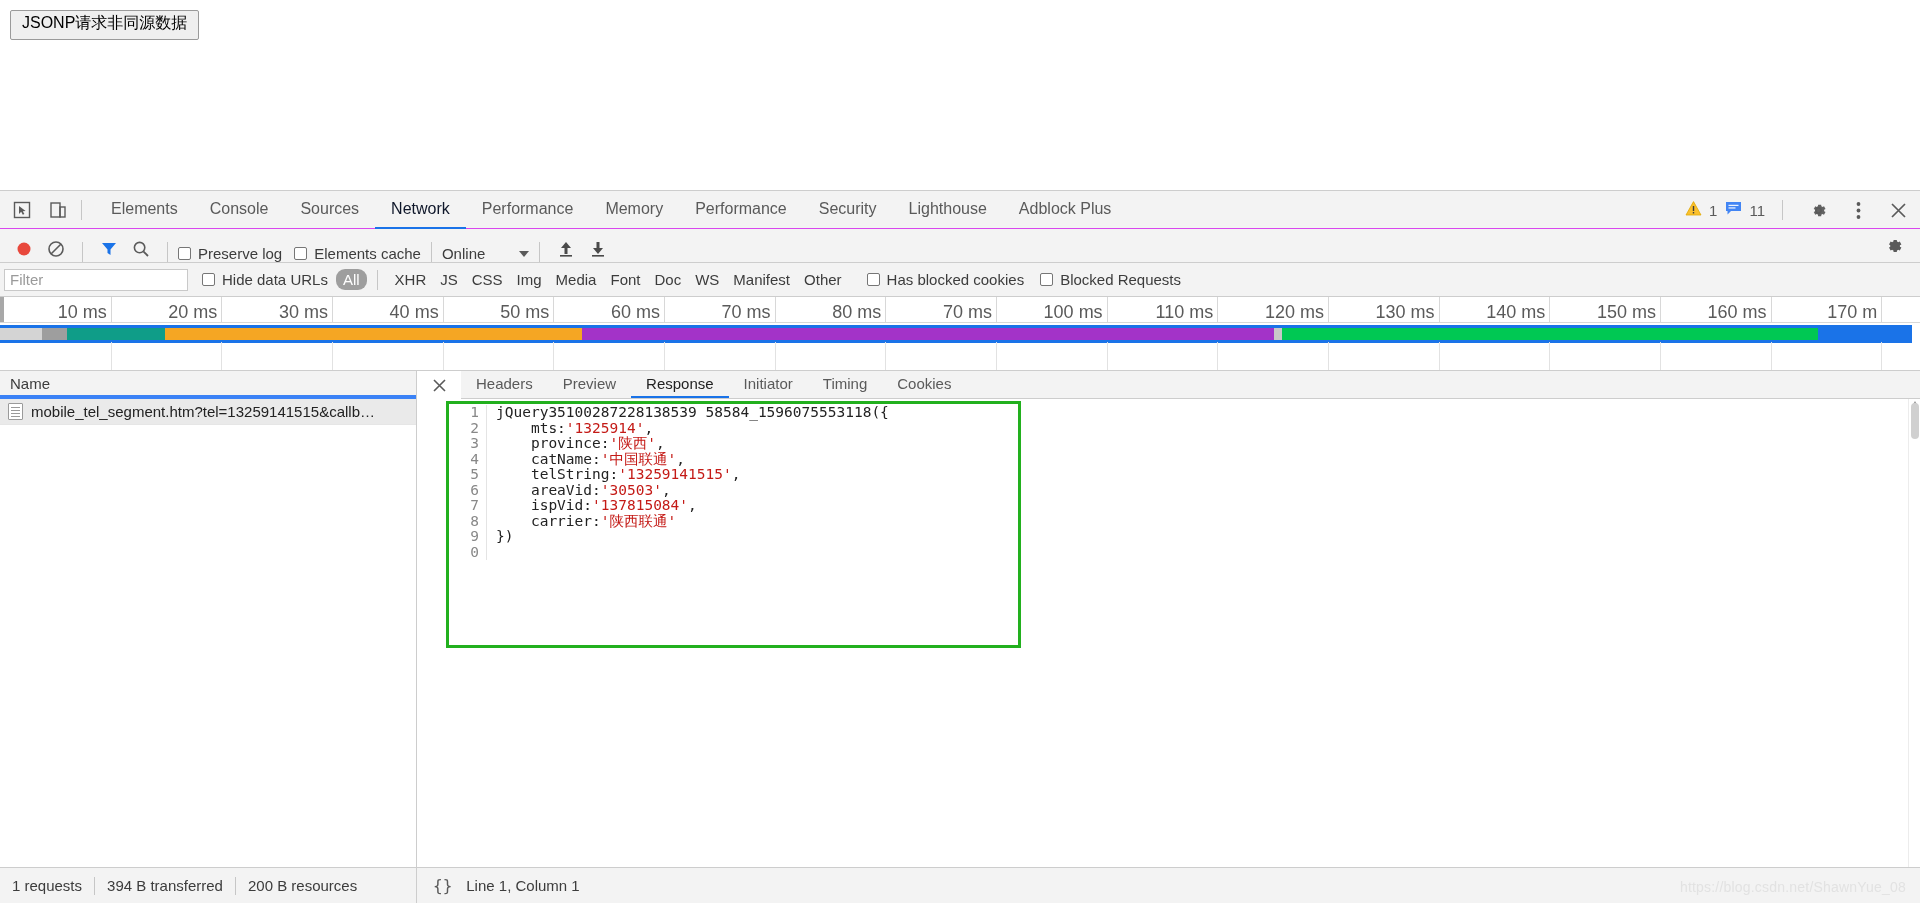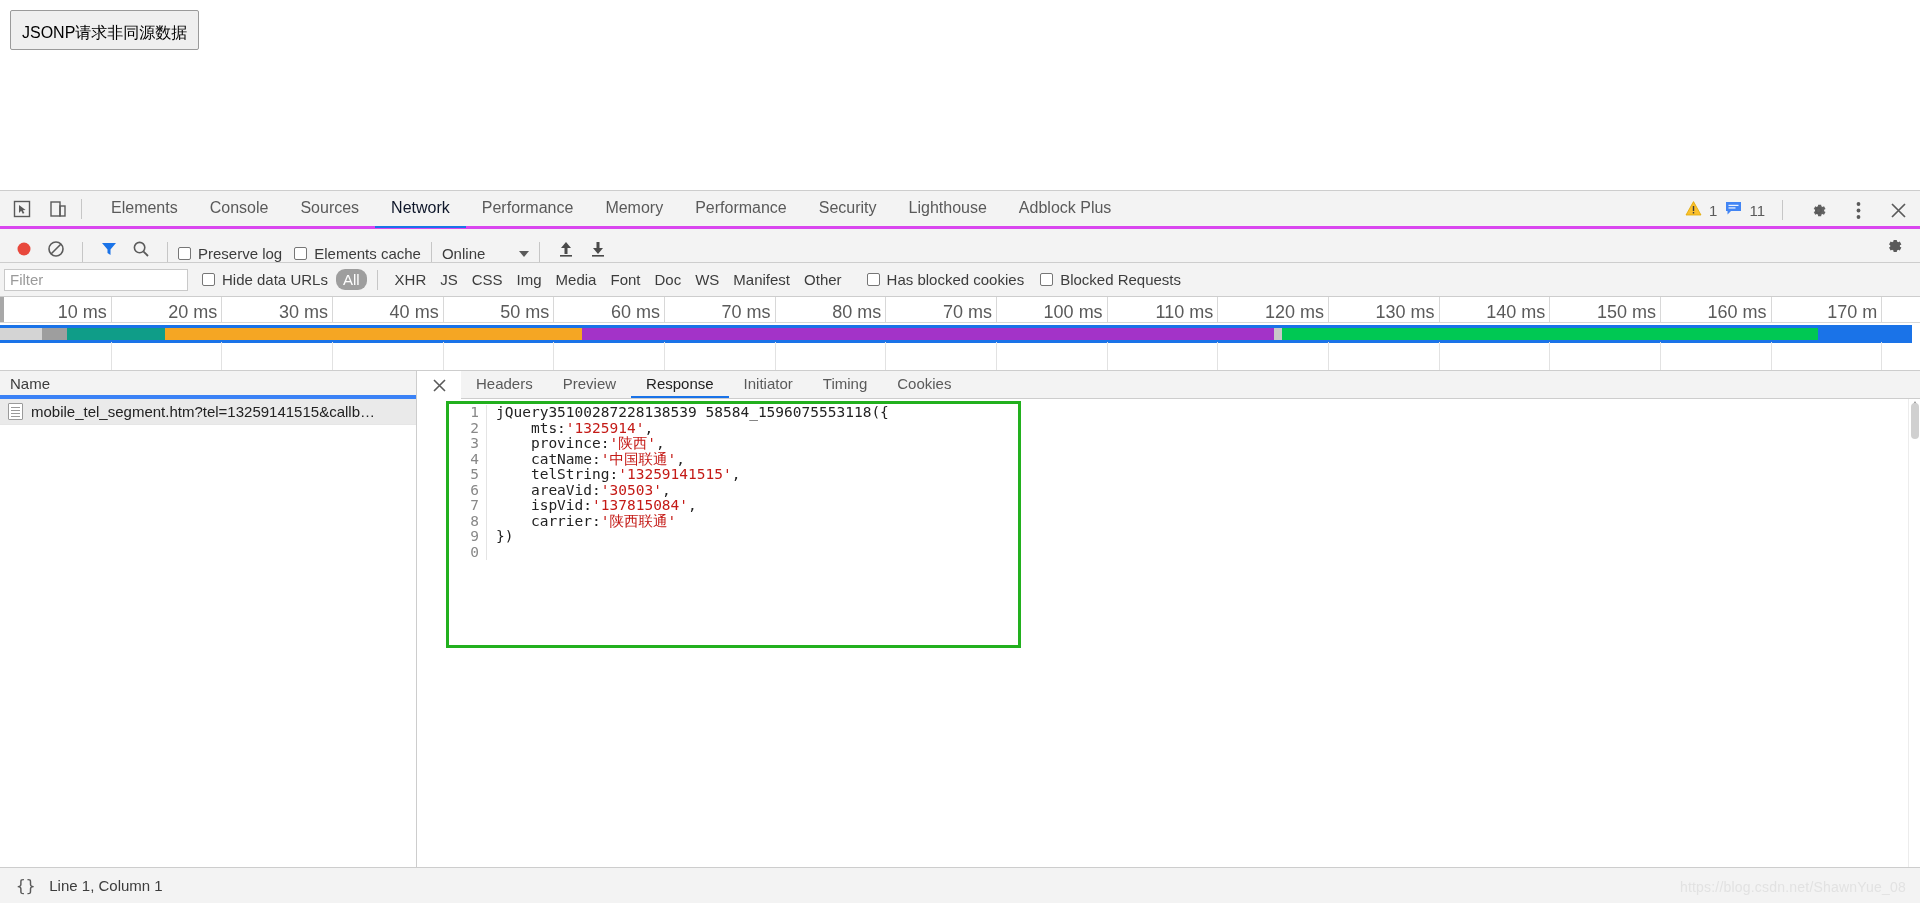--- a/index.html
+++ b/index.html
@@ -10,21 +10,21 @@
     overflow: hidden;
   }
 
   
   #page-area {
     position: absolute; left: 0; top: 0; width: 1920px; height: 190px;
     background: #ffffff;
   }
   #jsonp-button {
     position: absolute; left: 10px; top: 10px;
-    padding: 13px 11px 7px 11px;
+    padding: 3px 11px 7px 11px;
     font-size: 16px; line-height: 18px;
     color: #000;
     background: #efefef;
     border: 1px solid #9a9a9a;
     border-radius: 2px;
     font-family: "Liberation Sans", sans-serif;
     cursor: default;
   }
 
   
@@ -34,21 +34,21 @@
     border-top: 1px solid #cdcdcd;
     font-size: 15px;
     color: #5a5a5a;
   }
 
   
   #tabstrip {
     position: relative;
     height: 38px;
     background: #f3f3f3;
-    border-bottom: 3px solid #d946ef;
+    border-bottom: 1px solid #d946ef;
     display: flex; align-items: center;
   }
   .tool-icon {
     width: 28px; height: 28px; margin-left: 8px;
     display: flex; align-items: center; justify-content: center;
     cursor: pointer;
   }
   .vdiv { width: 1px; height: 20px; background: #c6c6c6; margin: 0 9px; }
   #maintabs { display: flex; align-items: stretch; height: 38px; margin-left: 4px; }
   .mtab {
@@ -492,20 +492,27 @@
         <span class="sarrow" id="sarrow-up"></span>
         <span class="thumb"></span>
 
       </div>
     </div>
   </div>
 
   <div id="greenbox"></div>
 
   <div id="statusbar">
+    <div id="status-left">
+      <span>1 requests</span>
+      <span class="stat-sep"></span>
+      <span>394 B transferred</span>
+      <span class="stat-sep"></span>
+      <span>200 B resources</span>
+    </div>
     <div id="status-right">
       <span id="braces">{}</span>
       <span>Line 1, Column 1</span>
     </div>
   </div>
 
   <div id="watermark">https://blog.csdn.net/ShawnYue_08</div>
 </div>
 
 </body></html>

